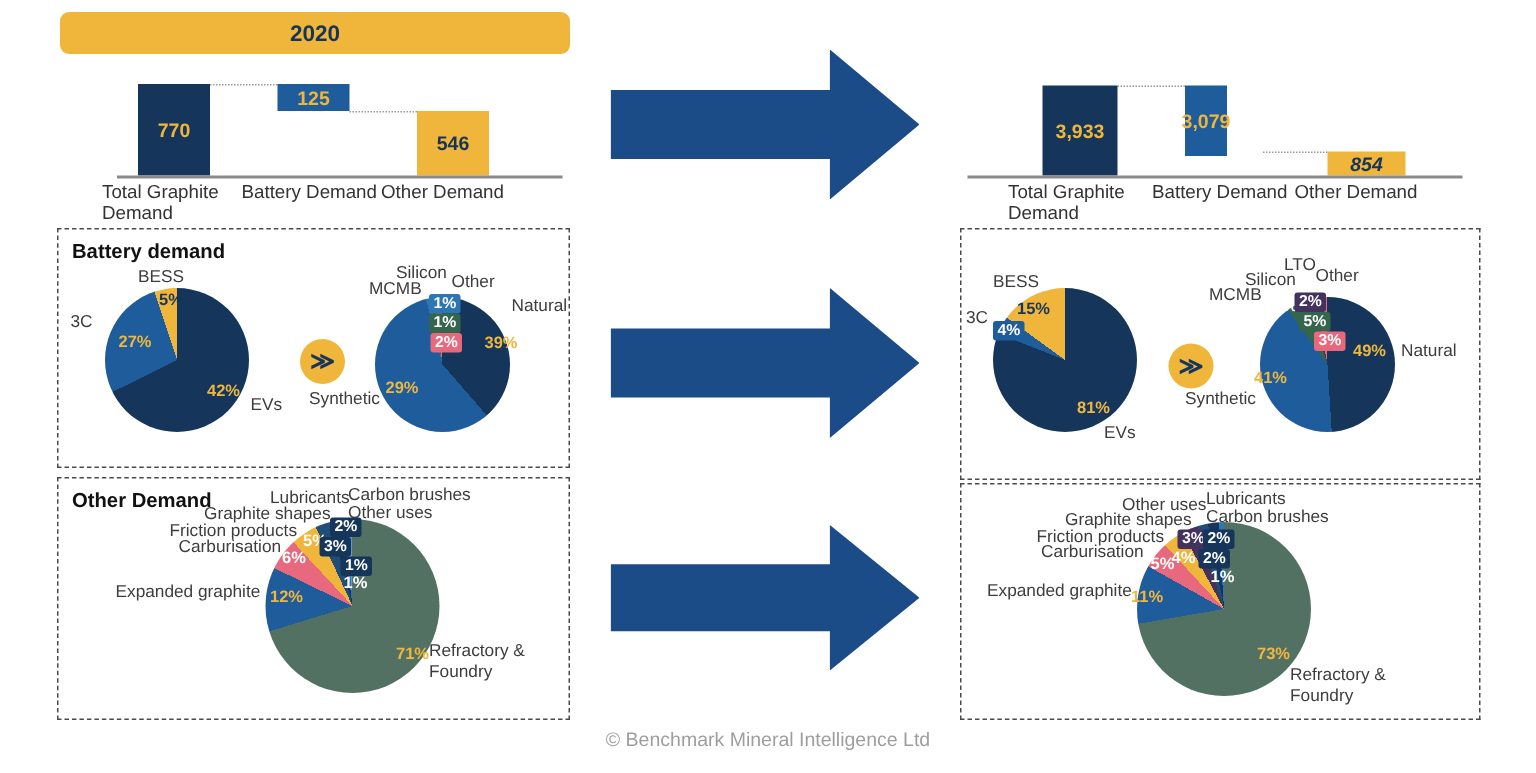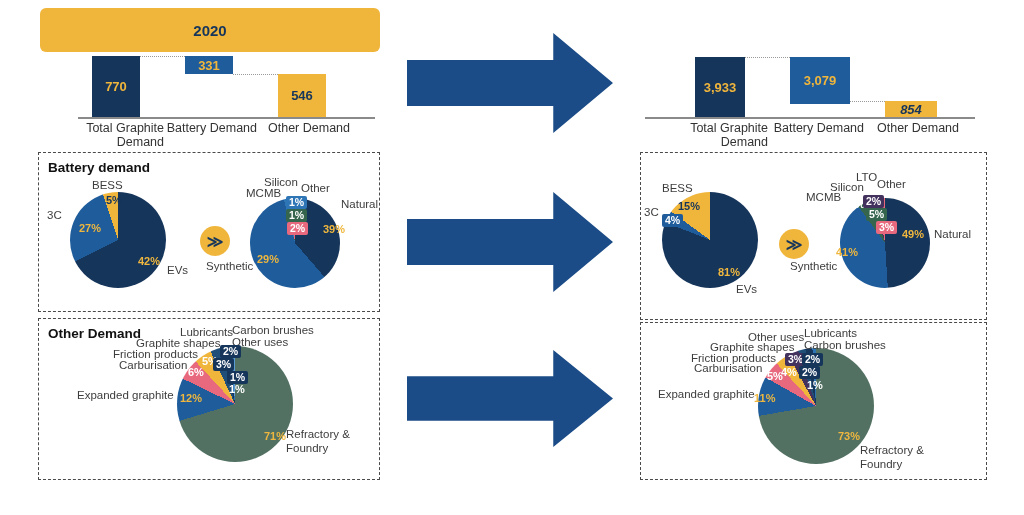--- a/index.html
+++ b/index.html
@@ -1,27 +1,27 @@
 <!DOCTYPE html>
 <html><head>
 <meta charset="utf-8">
 <style>
   html,body{margin:0;padding:0;background:#ffffff;}
   .canvas{position:relative;width:1024px;height:515px;background:#fff;overflow:hidden;
           font-family:"Liberation Sans",sans-serif;}
-  .pill{position:absolute;height:44px;border-radius:6px;background:#F0B63C;color:#16355B;
+  .pill{position:absolute;height:28px;border-radius:6px;background:#F0B63C;color:#16355B;
         font-weight:bold;font-size:15px;display:flex;align-items:center;justify-content:center;}
   .bar{position:absolute;display:flex;align-items:center;justify-content:center;
        font-weight:bold;font-size:13px;}
   .bar.navy{background:#16355B;color:#F0B63C;}
   .bar.blue{background:#1E5C9B;color:#F0B63C;}
   .bar.yellow{background:#F0B63C;color:#16355B;justify-content:center;}
   .baseline{position:absolute;height:2px;background:#8a8a8a;}
   .conn{position:absolute;border-top:1px dotted #9a9a9a;height:0;}
-  .cat{position:absolute;width:96px;text-align:right;font-size:12.5px;line-height:1.15;color:#333;}
+  .cat{position:absolute;width:96px;text-align:left;font-size:12.5px;line-height:1.15;color:#333;}
   .dashbox{position:absolute;border:1px dashed #4a4a4a;}
   .boxtitle{position:absolute;font-size:13.5px;font-weight:bold;color:#111;}
   .pie{position:absolute;border-radius:50%;}
   .fl{position:absolute;white-space:nowrap;}
   .lbl{font-size:11.5px;color:#3d3d3d;}
   .multi{white-space:pre-line;line-height:1.2;}
   .pct{font-size:11px;font-weight:bold;}
   .pct.yellow{color:#EFB73E;}
   .pct.white{color:#ffffff;}
   .pct.navy{color:#16355B;}
@@ -41,38 +41,38 @@
 
   <div class="pill" style="left:40px;top:8px;width:340px;">2020</div>
 
   <div>
     <div class="conn" style="left:140px;top:56px;width:45px;"></div>
     <div class="conn" style="left:233px;top:74px;width:45px;"></div>
     <div class="bar navy" style="left:92px;top:56px;width:48px;height:61px;">
         <span>770</span>
       </div>
     <div class="bar blue" style="left:185px;top:56px;width:48px;height:18px;">
-        <span>331</span>
+        <span>125</span>
       </div>
     <div class="bar yellow" style="left:278px;top:74px;width:48px;height:43px;">
         <span>546</span>
       </div>
     <div class="baseline" style="left:78px;top:117px;width:297px;"></div>
     <div class="cat" style="left:68px;top:121px;">Total Graphite Demand</div>
     <div class="cat" style="left:161px;top:121px;">Battery Demand</div>
     <div class="cat" style="left:254px;top:121px;">Other Demand</div>
   </div>
 
   <div>
     <div class="conn" style="left:745px;top:57px;width:45px;"></div>
     <div class="conn" style="left:842px;top:101px;width:43px;"></div>
     <div class="bar navy" style="left:695px;top:57px;width:50px;height:60px;">
         <span>3,933</span>
       </div>
-    <div class="bar blue" style="left:790px;top:57px;width:60px;height:47px;">
+    <div class="bar blue" style="left:790px;top:57px;width:28px;height:47px;">
         <span>3,079</span>
       </div>
     <div class="bar yellow" style="left:885px;top:101px;width:52px;height:16px;font-style:italic;">
         <span>854</span>
       </div>
     <div class="baseline" style="left:645px;top:117px;width:330px;"></div>
     <div class="cat" style="left:672px;top:121px;">Total Graphite Demand</div>
     <div class="cat" style="left:768px;top:121px;">Battery Demand</div>
     <div class="cat" style="left:863px;top:121px;">Other Demand</div>
   </div>
@@ -91,20 +91,21 @@
   <div class="pie" style="left: 177px; top: 346px; width: 116px; height: 116px; background: conic-gradient(rgb(82, 113, 99) 0deg, rgb(82, 113, 99) 253.069deg, rgb(30, 92, 155) 253.069deg, rgb(30, 92, 155) 295.842deg, rgb(232, 105, 125) 295.842deg, rgb(232, 105, 125) 317.228deg, rgb(240, 182, 60) 317.228deg, rgb(240, 182, 60) 335.05deg, rgb(31, 78, 121) 335.05deg, rgb(31, 78, 121) 345.743deg, rgb(22, 53, 91) 345.743deg, rgb(22, 53, 91) 352.871deg, rgb(46, 117, 182) 352.871deg, rgb(46, 117, 182) 356.436deg, rgb(91, 155, 213) 356.436deg, rgb(91, 155, 213) 360deg);"></div>
   <div class="pie" style="left: 758px; top: 348px; width: 116px; height: 116px; background: conic-gradient(rgb(82, 113, 99) 0deg, rgb(82, 113, 99) 260.198deg, rgb(30, 92, 155) 260.198deg, rgb(30, 92, 155) 299.406deg, rgb(232, 105, 125) 299.406deg, rgb(232, 105, 125) 317.228deg, rgb(240, 182, 60) 317.228deg, rgb(240, 182, 60) 331.485deg, rgb(67, 49, 94) 331.485deg, rgb(67, 49, 94) 342.178deg, rgb(31, 78, 121) 342.178deg, rgb(31, 78, 121) 349.307deg, rgb(22, 53, 91) 349.307deg, rgb(22, 53, 91) 356.436deg, rgb(46, 117, 182) 356.436deg, rgb(46, 117, 182) 360deg);"></div>
 
   <div class="chev" style="left:200px;top:226px;">≫</div>
   <div class="chev" style="left:779px;top:229px;">≫</div>
 
   <div class="arrow" style="left:407px;top:33px;width:206px;height:100px;"></div>
   <div class="arrow" style="left:407px;top:192px;width:206px;height:100px;"></div>
   <div class="arrow" style="left:407px;top:350px;width:206px;height:97px;"></div>
 
+  <div class="footer" style="top:485px;">© Benchmark Mineral Intelligence Ltd</div>
 
 <span class="fl lbl" style="left: 92px; top: 179px;">BESS</span>
     <span class="fl lbl" style="left: 47px; top: 209px;">3C</span>
     <span class="fl lbl" style="left: 167px; top: 264px;">EVs</span>
     <span class="fl pct navy" style="left: 106px; top: 194px;">5%</span>
     <span class="fl pct yellow" style="left: 79px; top: 222px;">27%</span>
     <span class="fl pct yellow" style="left: 138px; top: 255px;">42%</span>
     <span class="fl lbl" style="left: 264px; top: 176px;">Silicon</span>
     <span class="fl lbl" style="left: 246px; top: 187px;">MCMB</span>
     <span class="fl lbl" style="left: 301px; top: 182px;">Other</span>

